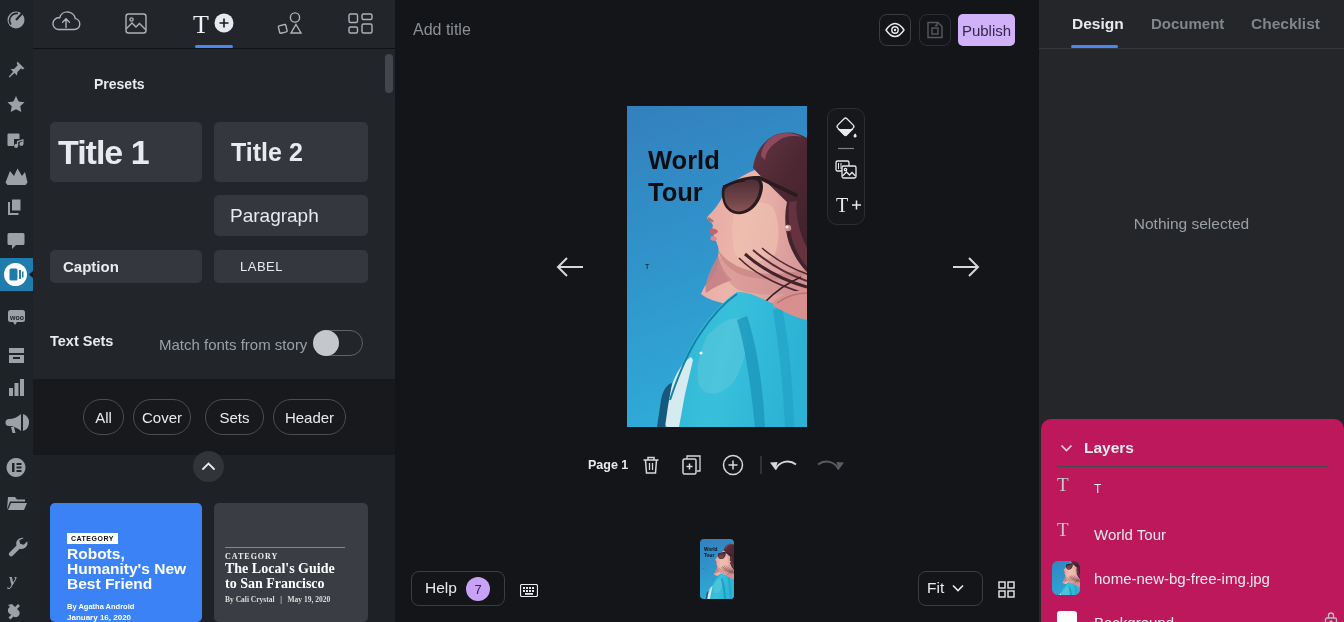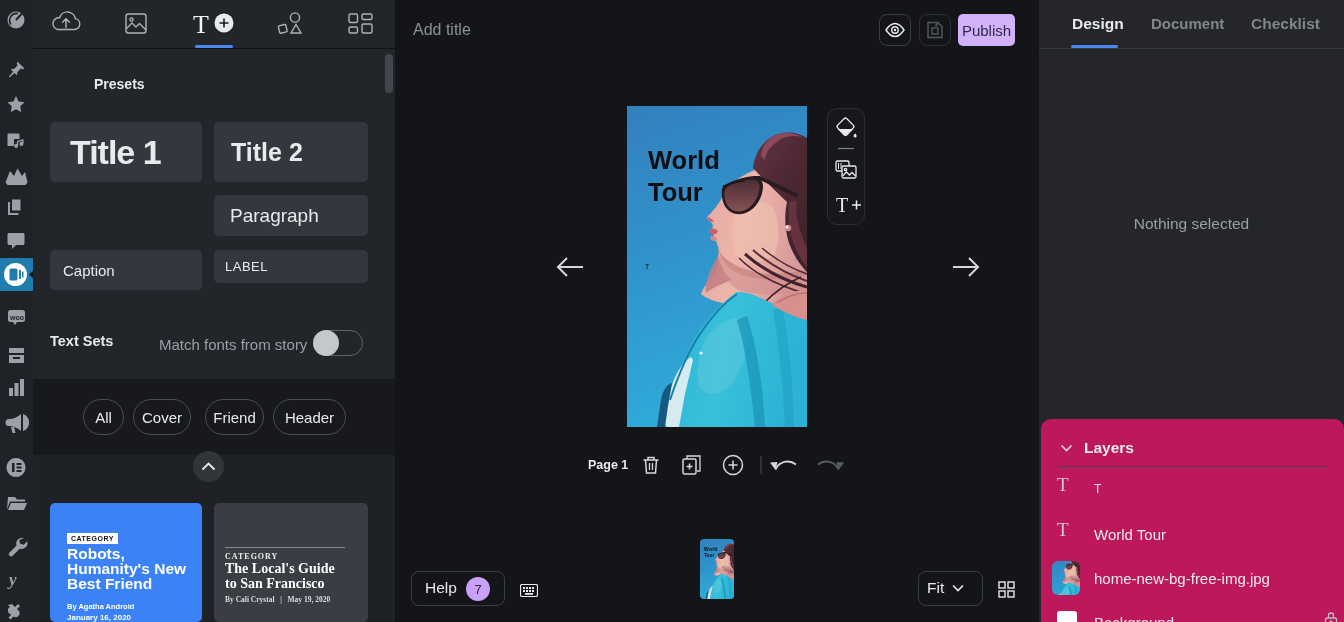--- a/index.html
+++ b/index.html
@@ -183,46 +183,46 @@
         <rect x="329" y="14" width="10" height="5.5" rx="1.5"></rect>
         <rect x="316" y="27" width="8.5" height="6" rx="1.5"></rect>
         <rect x="329" y="24" width="10" height="9" rx="1.5"></rect>
       </svg>
     </div>
     <div class="abs" style="left:162px;top:45px;width:38px;height:3px;background:#4c86f0;border-radius:2px;"></div>
     <div class="abs" style="left:0;top:48px;width:362px;height:1px;background:#101216;"></div>
 
     <div class="abs wht" style="left:17px;top:76px;font-size:14px;font-weight:bold;margin-left:44px;">Presets</div>
     <div class="abs" style="left:17px;top:122px;width:152px;height:60px;background:#34373d;border-radius:5px;display:flex;align-items:center;">
-      <span class="wht" style="font-size:34px;font-weight:bold;letter-spacing:-1px;margin-left:20px;">Title 1</span>
+      <span class="wht" style="font-size:34px;font-weight:bold;letter-spacing:-1px;margin-left:8px;">Title 1</span>
       </div>
     <div class="abs" style="left:181px;top:122px;width:154px;height:60px;background:#34373d;border-radius:5px;display:flex;align-items:center;">
       <span class="wht" style="font-size:25px;font-weight:bold;margin-left:17px;">Title 2</span>
       </div>
     <div class="abs" style="left:181px;top:195px;width:154px;height:41px;background:#34373d;border-radius:5px;display:flex;align-items:center;">
       <span class="wht" style="font-size:19px;margin-left:16px;">Paragraph</span>
       </div>
-    <div class="abs" style="left:17px;top:250px;width:152px;height:40px;background:#34373d;border-radius:5px;display:flex;align-items:center;">
+    <div class="abs" style="left:17px;top:250px;width:152px;height:33px;background:#34373d;border-radius:5px;display:flex;align-items:center;font-weight:bold;">
       <span class="wht" style="font-size:15px;margin-left:13px;">Caption</span>
       </div>
     <div class="abs" style="left:181px;top:250px;width:154px;height:33px;background:#34373d;border-radius:5px;display:flex;align-items:center;">
-      <span class="wht" style="font-size:13px;margin-left:11px;letter-spacing:0.5px;">LABEL</span>
+      <span class="wht" style="font-size:13px;margin-left:26px;letter-spacing:0.5px;">LABEL</span>
       </div>
 
     <div class="abs wht" style="left:17px;top:333px;font-size:14.5px;font-weight:bold;">Text Sets</div>
     <div class="abs mut" style="left:126px;top:336px;font-size:15px;">Match fonts from story</div>
     <div class="abs" style="left:281px;top:330px;width:49px;height:26px;border:1px solid #5f6368;border-radius:13px;"></div>
     <div class="abs" style="left:280px;top:330px;width:26px;height:26px;background:#c4c7cc;border-radius:50%;"></div>
 
     <div class="abs" style="left:0;top:379px;width:362px;height:75.5px;background:#17191d;"></div>
     <div class="abs" style="left:0;top:454.5px;width:362px;height:167.5px;background:#1e2125;"></div>
     <div class="abs wht" id="pills" style="left:0;top:399px;width:362px;">
       <span style="position:absolute;left:50px;top:0;width:41px;height:36px;border:1px solid #4a4d52;border-radius:18px;display:flex;align-items:center;justify-content:center;font-size:15px;">All</span>
       <span style="position:absolute;left:100px;top:0;width:58px;height:36px;border:1px solid #4a4d52;border-radius:18px;display:flex;align-items:center;justify-content:center;font-size:15px;">Cover</span>
-      <span style="position:absolute;left:172px;top:0;width:59px;height:36px;border:1px solid #4a4d52;border-radius:18px;display:flex;align-items:center;justify-content:center;font-size:15px;">Friend</span>
+      <span style="position:absolute;left:172px;top:0;width:59px;height:36px;border:1px solid #4a4d52;border-radius:18px;display:flex;align-items:center;justify-content:center;font-size:15px;">Sets</span>
       <span style="position:absolute;left:240px;top:0;width:73px;height:36px;border:1px solid #4a4d52;border-radius:18px;display:flex;align-items:center;justify-content:center;font-size:15px;">Header</span>
     </div>
     <div class="abs" style="left:160px;top:451px;width:31px;height:31px;background:#313439;border-radius:50%;">
       <svg width="31" height="31" viewBox="0 0 31 31">
           <path d="M10 18 L15.5 12.5 L21 18" stroke="#e8eaed" stroke-width="1.8" fill="none" stroke-linecap="round"></path>
         </svg>
     </div>
 
     <div class="abs" id="card1" style="left:17px;top:503px;width:152px;height:119px;background:#3b82f6;border-radius:5px;overflow:hidden;">
       <div style="position:absolute;left:17px;top:30px;background:#fff;color:#111;font-size:7px;font-weight:bold;padding:2px 4px;letter-spacing:0.5px;">CATEGORY</div>

